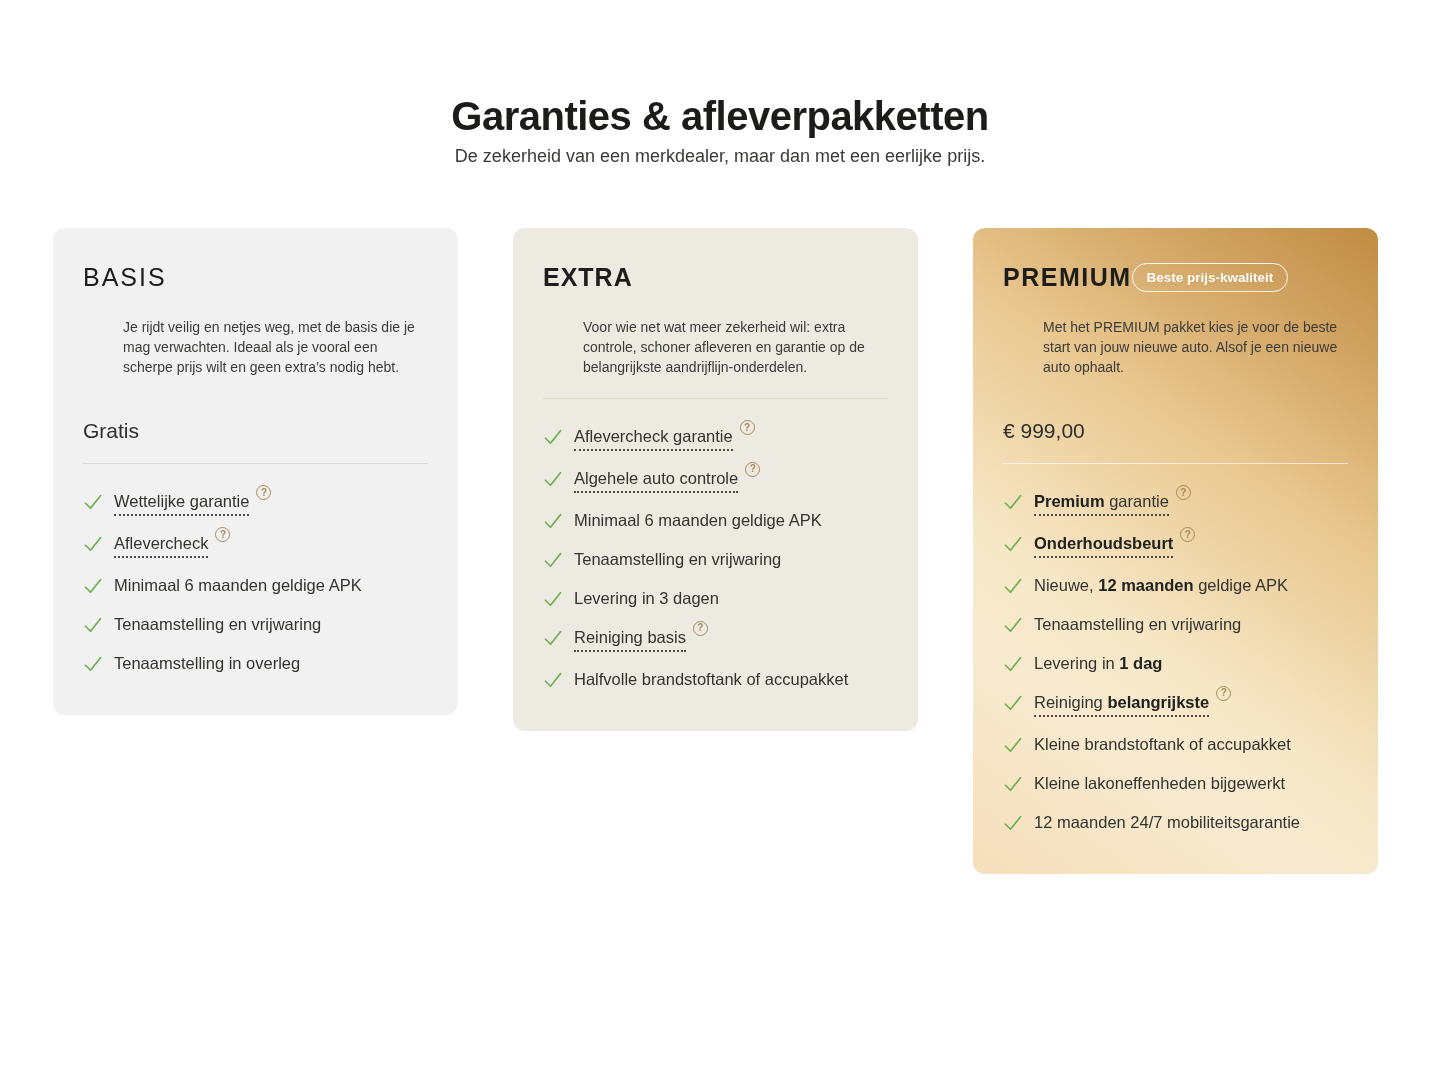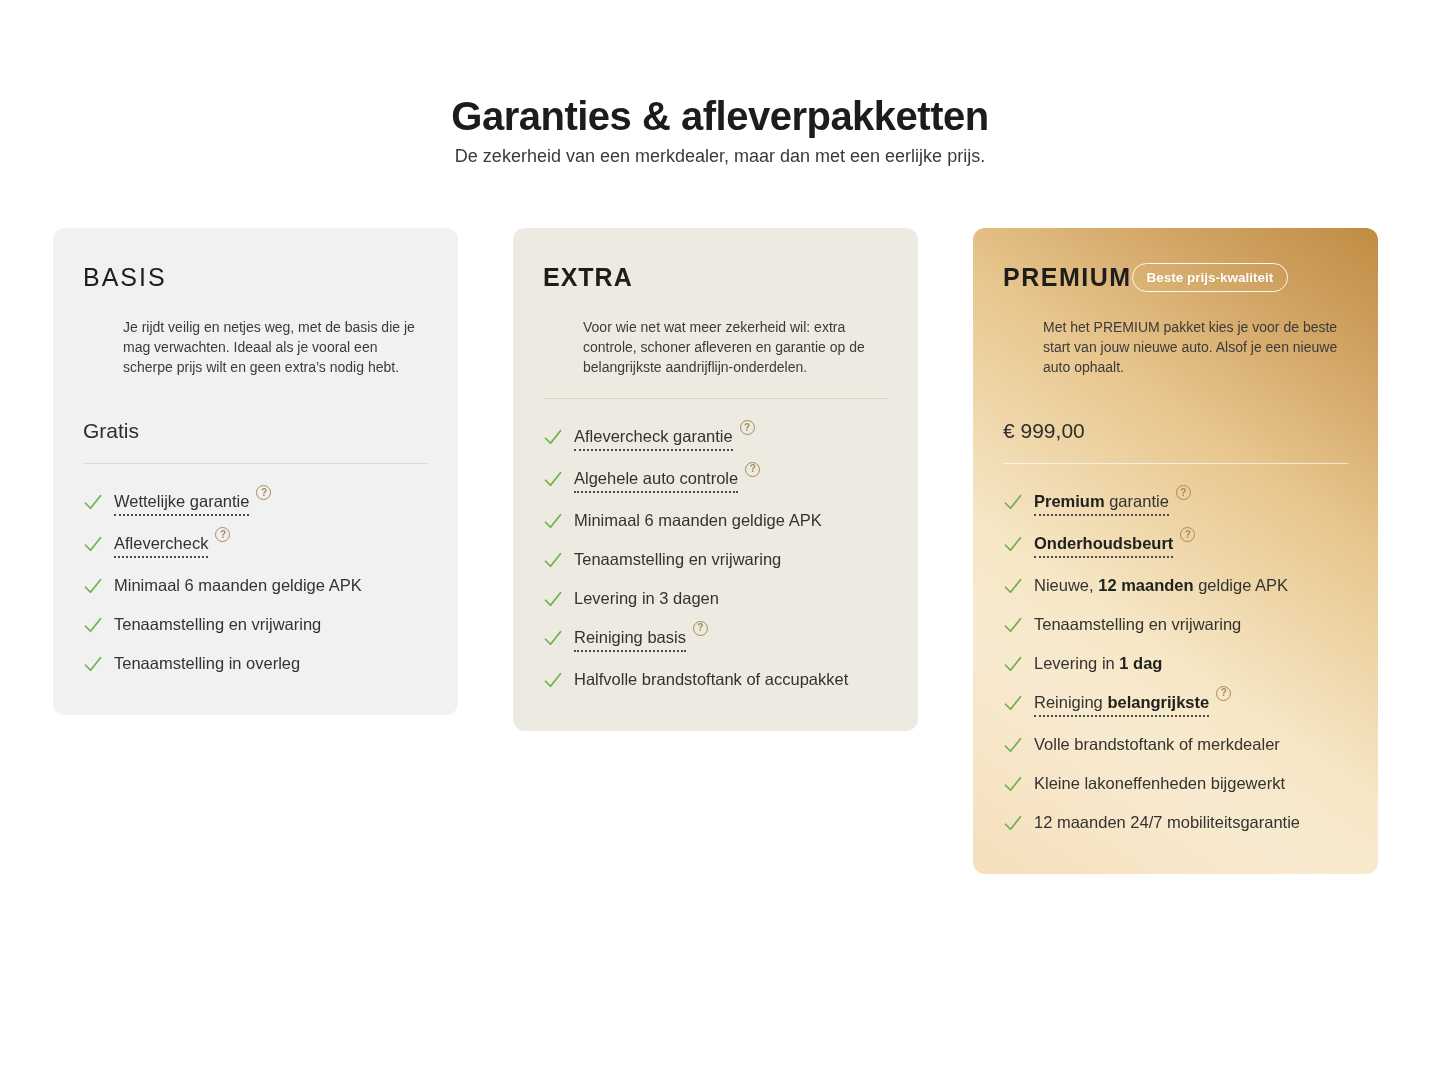--- a/index.html
+++ b/index.html
@@ -241,21 +241,21 @@
           <svg viewBox="0 0 24 24" class="check-icon">
             <polyline points="3,13.5 9,19.5 21,4.5" fill="none" stroke="#6fb04f" stroke-width="2.1" stroke-linecap="round" stroke-linejoin="round"></polyline>
           </svg>
           <span class="feature-label u">Reiniging <b>belangrijkste</b></span>
           <span class="help-icon">?</span>
         </li>
         <li class="feature">
           <svg viewBox="0 0 24 24" class="check-icon">
             <polyline points="3,13.5 9,19.5 21,4.5" fill="none" stroke="#6fb04f" stroke-width="2.1" stroke-linecap="round" stroke-linejoin="round"></polyline>
           </svg>
-          <span class="feature-label">Volle brandstoftank of merkdealer</span>
+          <span class="feature-label">Kleine brandstoftank of accupakket</span>
         </li>
         <li class="feature">
           <svg viewBox="0 0 24 24" class="check-icon">
             <polyline points="3,13.5 9,19.5 21,4.5" fill="none" stroke="#6fb04f" stroke-width="2.1" stroke-linecap="round" stroke-linejoin="round"></polyline>
           </svg>
           <span class="feature-label">Kleine lakoneffenheden bijgewerkt</span>
         </li>
         <li class="feature">
           <svg viewBox="0 0 24 24" class="check-icon">
             <polyline points="3,13.5 9,19.5 21,4.5" fill="none" stroke="#6fb04f" stroke-width="2.1" stroke-linecap="round" stroke-linejoin="round"></polyline>

